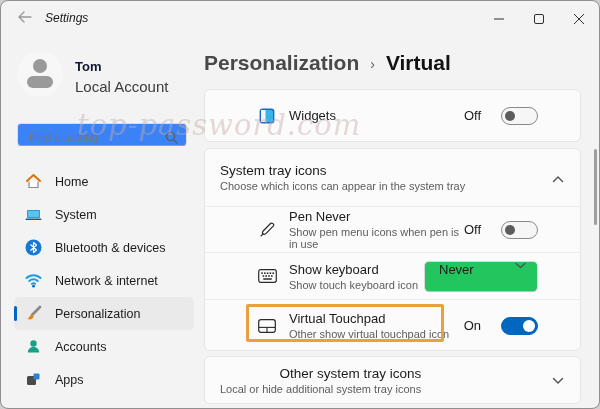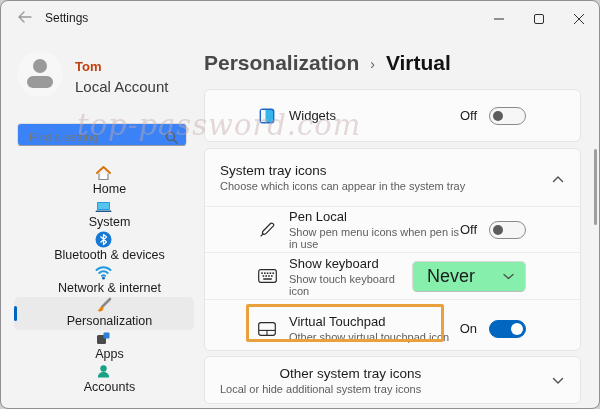--- a/index.html
+++ b/index.html
@@ -1,64 +1,64 @@
 <!DOCTYPE html>
 <html><head>
 <meta charset="utf-8">
 <style>
   html,body{margin:0;padding:0;background:#cfcfcf;font-family:"Liberation Sans",sans-serif;}
   .window{position:relative;width:600px;height:409px;background:#f3f3f3;border:1px solid #8f8f8f;
           border-radius:8px;overflow:hidden;box-sizing:border-box;}
   
-  .titlebar{position:absolute;top:0;left:0;right:0;height:36px;}
+  .titlebar{position:absolute;top:0;left:0;right:0;height:36px;font-style:italic;}
   .back-btn{position:absolute;left:14px;top:9px;width:20px;height:18px;color:#9a9a9a;font-size:15px;line-height:18px;text-align:center;}
   .tb-title{position:absolute;left:44px;top:10px;font-size:12px;color:#1b1b1b;}
   .win-controls{position:absolute;right:0;top:0;height:36px;display:flex;}
   .win-btn{width:40px;height:36px;display:flex;align-items:center;justify-content:center;color:#2f2f2f;}
   
   .sidebar{position:absolute;left:0;top:36px;width:196px;bottom:0;}
   .avatar{position:absolute;left:16px;top:14px;width:46px;height:46px;border-radius:50%;background:#f7f7f7;}
   .avatar .head{position:absolute;left:16px;top:8px;width:14px;height:14px;border-radius:50%;background:#9a9a9a;}
   .avatar .body{position:absolute;left:10px;top:25px;width:26px;height:12px;border-radius:7px;background:#9a9a9a;}
-  .user-name{position:absolute;left:74px;top:22px;font-size:13px;font-weight:bold;color:#c2410c;}
+  .user-name{position:absolute;left:74px;top:22px;font-size:13px;font-weight:bold;color:#0f172a;}
   .user-type{position:absolute;left:74px;top:41px;font-size:15px;color:#3a3a3a;}
   .searchbox{position:absolute;left:16px;top:86px;width:170px;height:23px;background:#3b82f6;border:1px solid #dedede;
              border-bottom:1px solid #9a9a9a;border-radius:4px;box-sizing:border-box;}
   .searchbox input{border:none;outline:none;background:transparent;width:138px;height:22px;margin:1px 0 0 9px;
              font-size:11.5px;color:#1b1b1b;font-family:"Liberation Sans",sans-serif;}
   .searchbox input::placeholder{color:#767676;}
   .searchbox .mag{position:absolute;right:8px;top:6px;}
   .nav{position:absolute;left:13px;top:128px;width:180px;}
-  .nav-item{position:relative;height:33px;display:flex;align-items:center;border-radius:5px;padding-left:11px;box-sizing:border-box;flex-direction:column;}
+  .nav-item{position:relative;height:33px;display:flex;align-items:center;border-radius:5px;padding-left:11px;box-sizing:border-box;}
   .nav-item.selected{background:#eaeaea;}
   .nav-item .accent{position:absolute;left:0px;top:9px;width:3px;height:15px;border-radius:2px;background:#0067c0;display:none;}
   .nav-item.selected .accent{display:block;}
   .nav-ico{width:17px;height:17px;margin-right:13px;display:flex;align-items:center;justify-content:center;}
   .nav-label{font-size:12.5px;color:#1b1b1b;}
   
   .breadcrumb{position:absolute;left:203px;top:50px;display:flex;align-items:center;}
   .bc-parent{font-size:21px;font-weight:600;color:#494949;}
   .bc-sep{font-size:14px;color:#5f5f5f;margin:2px 11px 0 11px;}
   .bc-current{font-size:21px;font-weight:600;color:#121212;}
   .card{position:absolute;left:203px;width:377px;background:#fbfbfb;border:1px solid #e5e5e5;border-radius:6px;box-sizing:border-box;}
   .row{display:flex;align-items:center;box-sizing:border-box;}
   .row + .row{border-top:1px solid #ececec;}
   .row-indent{padding-left:52px;padding-right:15px;}
   .row-plain{padding-left:15px;padding-right:15px;}
   .row-ico{width:20px;margin-right:12px;display:flex;align-items:center;justify-content:center;flex:none;}
   .row-title{font-size:13px;color:#1b1b1b;}
   .row-sub{font-size:11px;color:#5d5d5d;margin-top:2px;}
-  .row-right{margin-left:auto;display:flex;align-items:center;gap:12px;margin-right:39px;}
+  .row-right{margin-left:auto;display:flex;align-items:center;gap:20px;margin-right:27px;}
   .state-label{font-size:13px;color:#1b1b1b;}
   .toggle{position:relative;width:37px;height:18px;border:1px solid #8a8a8a;border-radius:10px;background:#f6f6f6;box-sizing:border-box;}
   .toggle .knob{position:absolute;left:3px;top:3px;width:10px;height:10px;border-radius:50%;background:#5c5c5c;}
   .toggle.on{background:#0067c0;border-color:#0067c0;}
   .toggle.on .knob{left:auto;right:2px;top:2px;width:12px;height:12px;background:#fff;}
-  .dropdown{width:114px;height:31px;background:#86efac;border:1px solid #d9d9d9;border-bottom-color:#bdbdbd;border-radius:5px;
-            display:flex;align-items:center;justify-content:space-between;padding:0 11px 0 14px;box-sizing:border-box;font-size:18px;color:#1b1b1b;}
+  .dropdown{width:114px;height:31px;background:#22c55e;border:1px solid #d9d9d9;border-bottom-color:#bdbdbd;border-radius:5px;
+            display:flex;align-items:flex-start;justify-content:space-between;padding:0 11px 0 14px;box-sizing:border-box;font-size:13px;color:#1b1b1b;}
   .chev-abs{position:absolute;right:16px;top:50%;transform:translateY(-50%);}
   .highlight-box{position:absolute;left:245px;top:303px;width:198px;height:38px;border:3px solid #e8a13c;border-radius:2px;
                  box-sizing:border-box;z-index:6;pointer-events:none;}
   .scroll-thumb{position:absolute;left:593px;top:148px;width:3px;height:76px;background:#9e9e9e;border-radius:2px;z-index:4;}
   .watermark{position:absolute;left:76px;top:107px;font-family:"DejaVu Serif",serif;font-style:italic;font-size:29px;
              color:rgba(197,170,170,0.45);letter-spacing:1px;z-index:8;pointer-events:none;white-space:nowrap;}
 </style>
 </head>
 <body>
 
@@ -159,35 +159,35 @@
               <path d="M15 2 L7 10" stroke="#8a8a8a" stroke-width="2.6" stroke-linecap="round"></path>
               <path d="M6.8 9.8 C4.5 10.2 4.8 12.8 2.5 13.6 C4.2 15.2 7.6 14.6 8.4 12 C8.8 10.8 8 9.9 6.8 9.8 Z" fill="#e8820e"></path>
             </svg>
         </span>
         <span class="nav-label">Personalization</span>
       </div>
       <div class="nav-item">
 
         <span class="nav-ico">
           <svg width="17" height="17" viewBox="0 0 17 17">
+              <circle cx="8.5" cy="5.5" r="3.2" fill="#17a185"></circle>
+              <path d="M2.8 14.5 a5.7 5.7 0 0 1 11.4 0 Z" fill="#17a185"></path>
+            </svg>
+        </span>
+        <span class="nav-label">Accounts</span>
+      </div>
+      <div class="nav-item">
+
+        <span class="nav-ico">
+          <svg width="17" height="17" viewBox="0 0 17 17">
               <rect x="2" y="5" width="9" height="9" rx="1.5" fill="#4a4a4a"></rect>
               <rect x="8.5" y="2.5" width="6" height="6" rx="1" fill="#2f7fd6"></rect>
             </svg>
         </span>
         <span class="nav-label">Apps</span>
-      </div>
-      <div class="nav-item">
-
-        <span class="nav-ico">
-          <svg width="17" height="17" viewBox="0 0 17 17">
-              <circle cx="8.5" cy="5.5" r="3.2" fill="#17a185"></circle>
-              <path d="M2.8 14.5 a5.7 5.7 0 0 1 11.4 0 Z" fill="#17a185"></path>
-            </svg>
-        </span>
-        <span class="nav-label">Accounts</span>
       </div>
     </div>
   </div>
 
   <div class="breadcrumb">
     <span class="bc-parent">Personalization</span>
     <span class="bc-sep">›</span>
     <span class="bc-current">Virtual</span>
   </div>
 
@@ -224,21 +224,21 @@
     </div>
 
     <div class="row row-indent" style="height:46px;">
       <span class="row-ico">
         <svg width="17" height="17" viewBox="0 0 17 17">
             <path d="M14 2.6 C15 3.4 15 4.4 14.2 5.2 L7.4 12.2 C6.6 13 5 13.6 4 13 C3 12.4 3.4 10.8 4.2 10 L11 3 C11.8 2.2 13 1.8 14 2.6 Z" fill="none" stroke="#2b2b2b" stroke-width="1.2" stroke-linejoin="round"></path>
             <path d="M4.3 12.9 C3.6 13.6 2.4 14.6 2 14.9" fill="none" stroke="#2b2b2b" stroke-width="1.2" stroke-linecap="round"></path>
           </svg>
       </span>
       <span>
-        <div class="row-title">Pen Local</div>
+        <div class="row-title">Pen Never</div>
         <div class="row-sub">Show pen menu icons when pen is in use</div>
       </span>
       <span class="row-right">
         <span class="state-label">Off</span>
         <span class="toggle">
             <span class="knob"></span>
           </span>
       </span>
     </div>
 
@@ -267,21 +267,21 @@
       <span class="row-right">
         <span class="dropdown">
           <span>Never</span>
           <svg width="11" height="7" viewBox="0 0 11 7">
               <path d="M1 1.5 L5.5 5.5 L10 1.5" fill="none" stroke="#4f4f4f" stroke-width="1.3" stroke-linecap="round" stroke-linejoin="round"></path>
             </svg>
         </span>
       </span>
     </div>
 
-    <div class="row row-indent" style="height:58px;">
+    <div class="row row-indent" style="height:52px;">
       <span class="row-ico">
         <svg width="18" height="14" viewBox="0 0 18 14">
             <rect x="0.7" y="0.7" width="16.6" height="12.6" rx="2.2" fill="none" stroke="#2b2b2b" stroke-width="1.2"></rect>
             <line x1="1" y1="8.4" x2="17" y2="8.4" stroke="#2b2b2b" stroke-width="1.1"></line>
             <line x1="9" y1="8.4" x2="9" y2="13" stroke="#2b2b2b" stroke-width="1.1"></line>
           </svg>
       </span>
       <span>
         <div class="row-title">Virtual Touchpad</div>
         <div class="row-sub">Other show virtual touchpad icon</div>

